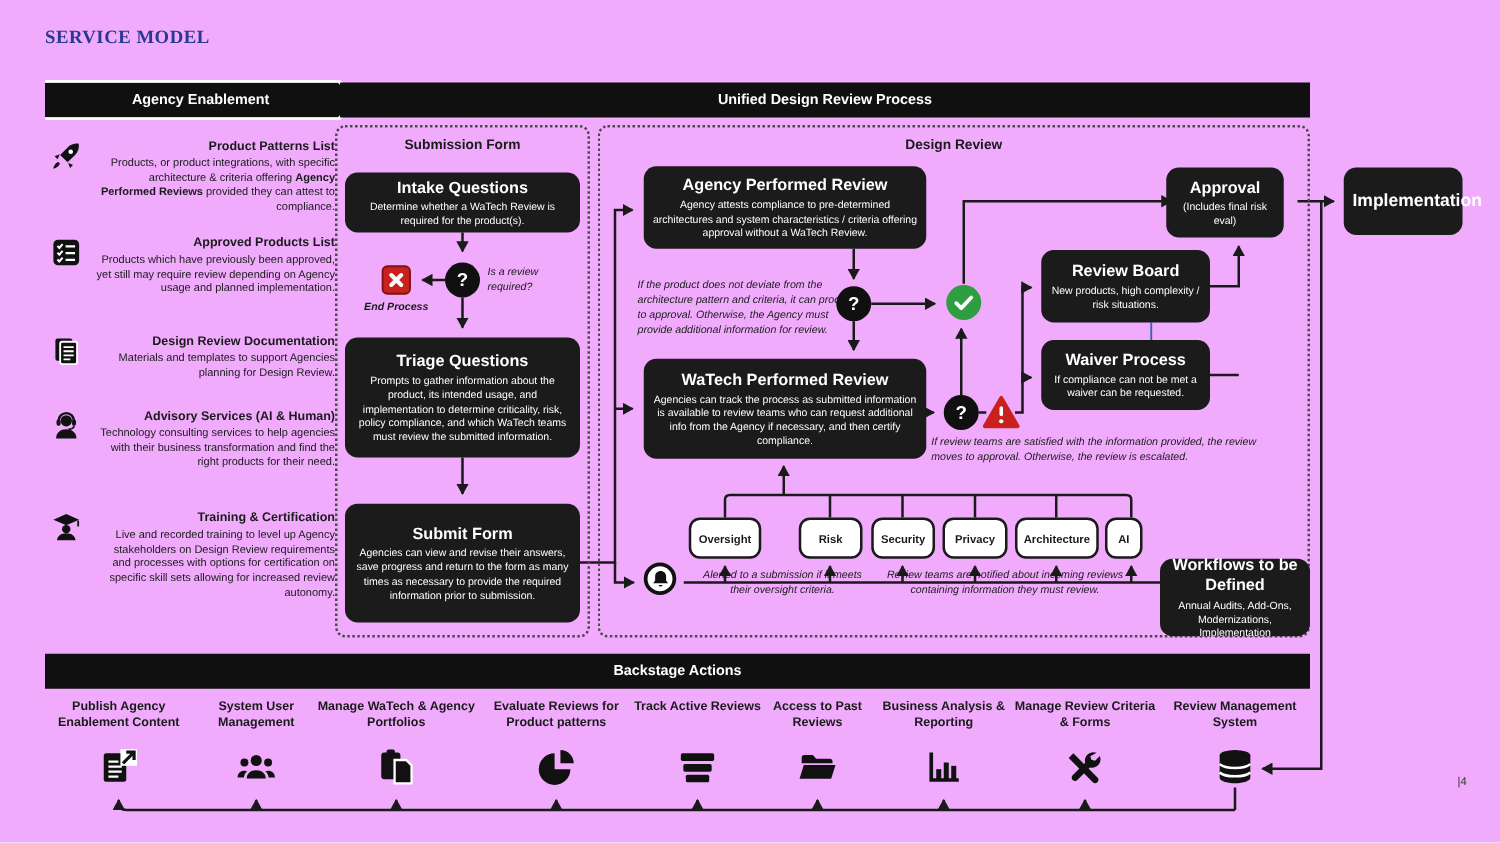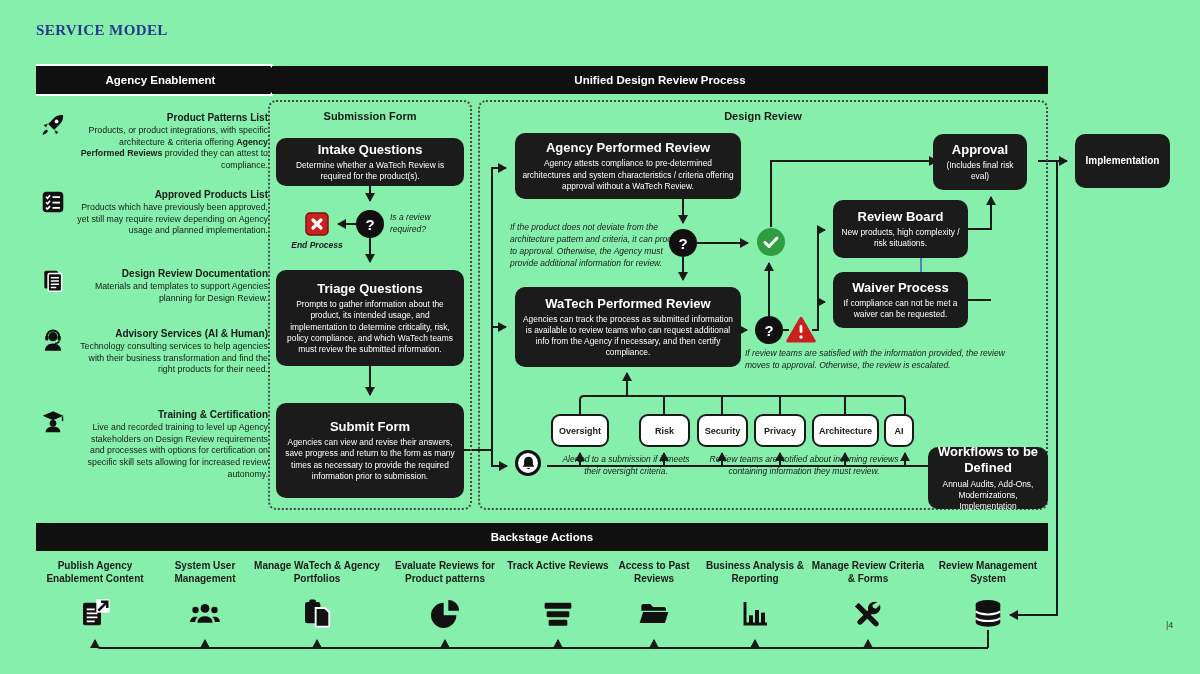--- a/index.html
+++ b/index.html
@@ -1,16 +1,16 @@
 <!DOCTYPE html>
 <html><head>
 <meta charset="utf-8">
 <style>
   html,body{margin:0;padding:0;background:#fff;}
-  .canvas{position:relative;width:1200px;height:674px;background:#86efac;overflow:hidden;
+  .canvas{position:relative;width:1200px;height:674px;background:#f0abfc;overflow:hidden;
           font-family:"Liberation Sans",sans-serif;color:#1a1a1a;}
   .abs{position:absolute;box-sizing:border-box;}
   .service-title{font-family:"Liberation Serif",serif;font-weight:bold;font-size:15px;
                  letter-spacing:.4px;color:#2a3890;}
   .banner{background:#101010;color:#fff;font-weight:bold;font-size:11.5px;
           display:flex;align-items:center;justify-content:center;}
   .arrow-outer{background:#fff;clip-path:polygon(0 0,calc(100% - 16px) 0,100% 50%,calc(100% - 16px) 100%,0 100%);}
   .arrow-inner{position:absolute;left:0;top:2px;right:3px;bottom:2px;background:#101010;color:#fff;
                clip-path:polygon(0 0,calc(100% - 15px) 0,100% 50%,calc(100% - 15px) 100%,0 100%);
                display:flex;align-items:center;justify-content:center;font-weight:bold;font-size:11.5px;}
@@ -258,21 +258,21 @@
   </div>
   <div class="abs note" style="left:556px;top:454px;width:140px;text-align:center">Alerted to a submission if it meets their oversight criteria.</div>
   <div class="abs note" style="left:695px;top:454px;width:218px;text-align:center">Review teams are notified about incoming reviews containing information they must review.</div>
 
   <div class="abs box" style="left:928px;top:447px;width:120px;height:62px">
     <div class="bt">Workflows to be Defined</div>
     <div class="bb">Annual Audits, Add-Ons, Modernizations, Implementation</div>
   </div>
 
   <div class="abs box" style="left:1075px;top:134px;width:95px;height:54px">
-    <div class="bt" style="font-size:10px;margin:0">Implementation</div>
+    <div class="bt" style="font-size:14px;margin:0">Implementation</div>
   </div>
 
   <div class="abs banner" style="left:36px;top:523px;width:1012px;height:28px">
     <span>Backstage Actions</span>
   </div>
 
   <div class="abs bs-label" style="left:35px;top:560px;width:120px">Publish Agency Enablement Content</div>
   <div class="abs bs-label" style="left:145px;top:560px;width:120px">System User Management</div>
   <div class="abs bs-label" style="left:252px;top:560px;width:130px">Manage WaTech &amp; Agency Portfolios</div>
   <div class="abs bs-label" style="left:380px;top:560px;width:130px">Evaluate Reviews for Product patterns</div>

